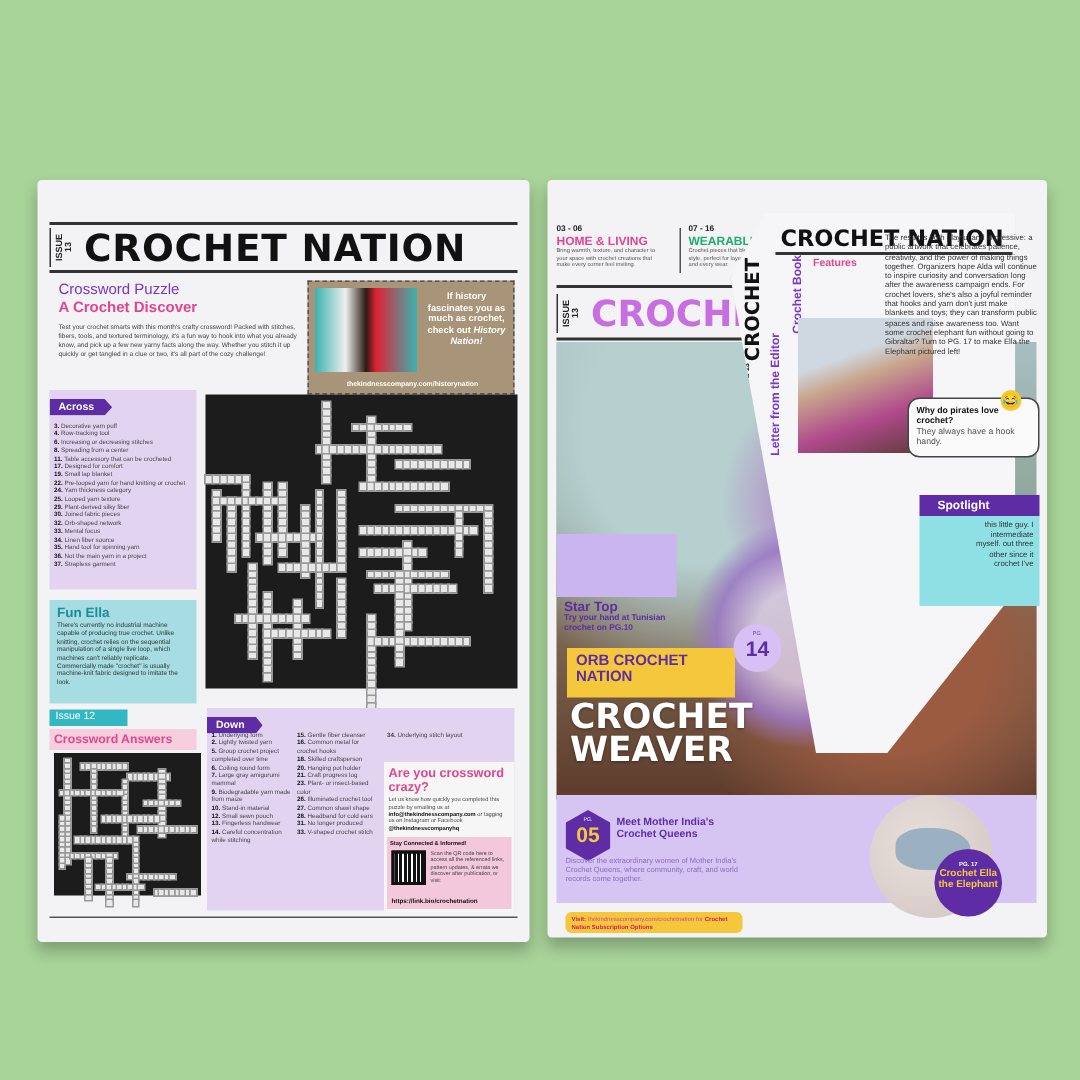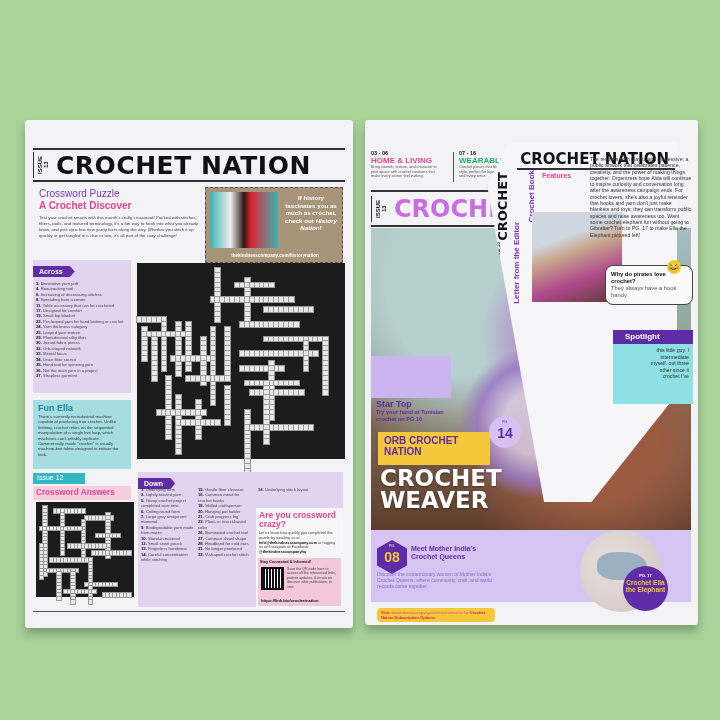--- a/index.html
+++ b/index.html
@@ -846,21 +846,21 @@
     <span>14</span>
   </div>
   <div class="crochet-pattern">
     <div>CROCHET</div>
     <div>WEAVER</div>
   </div>
 
   <div class="bottom-band"></div>
   <div class="hex08">
     <small>PG.</small>
-    <span>08</span>
+    <span>05</span>
   </div>
   <div class="meet-title">Meet Mother India's Crochet Queens</div>
   <div class="meet-text">Discover the extraordinary women of Mother India's Crochet Queens, where community, craft, and world records come together.</div>
   <div class="visit">
     <b>Visit:</b>
     <span>thekindnesscompany.com/crochetnation</span>
     <span>for</span>
     <b>Crochet Nation Subscription Options</b>
   </div>
 

